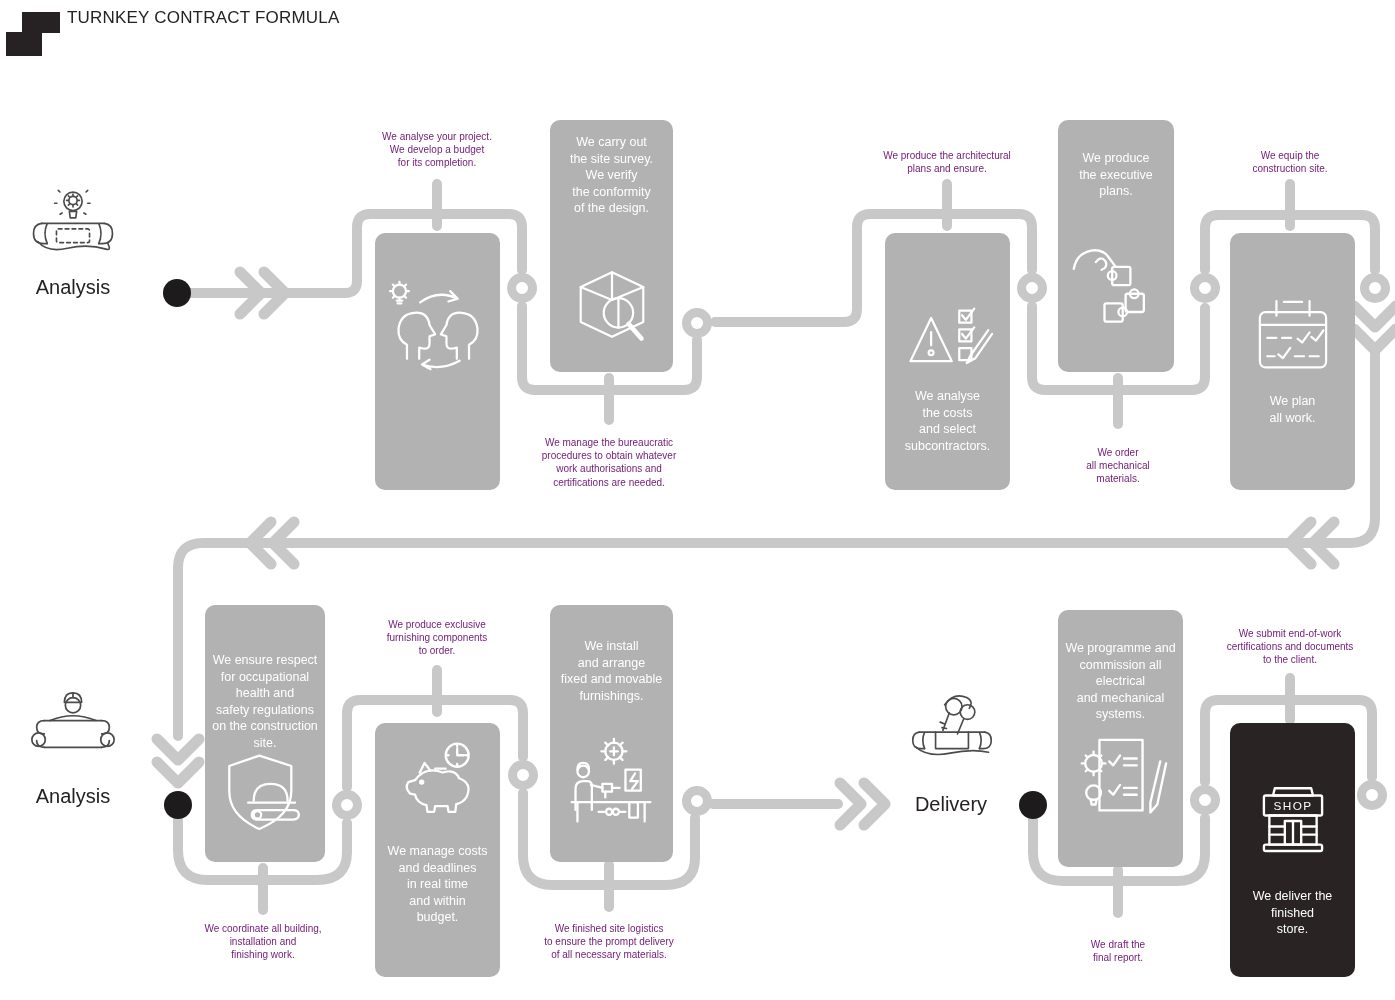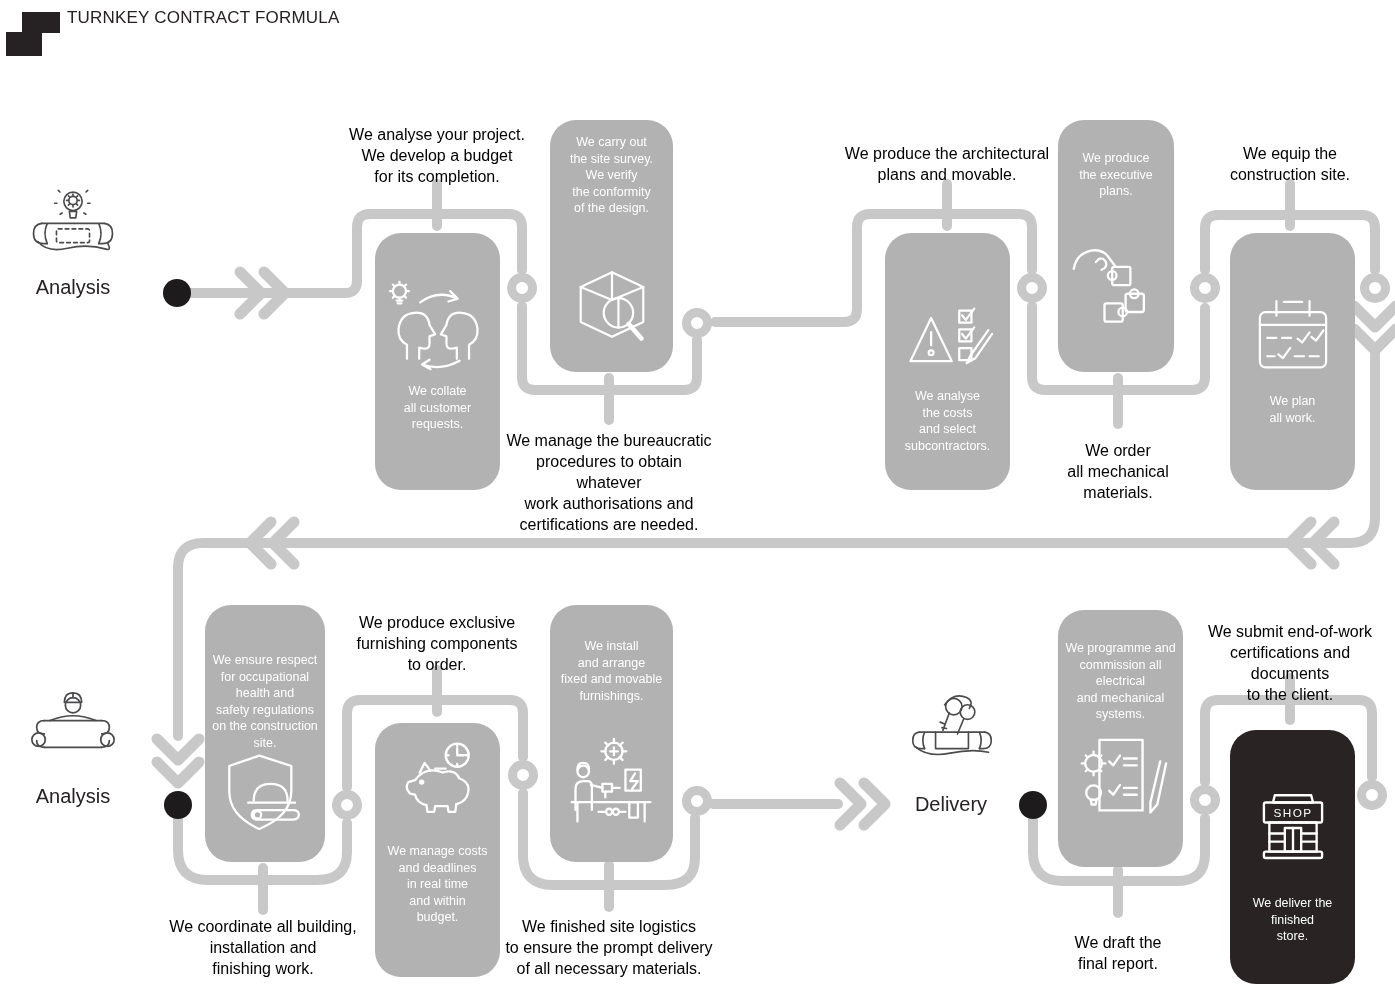--- a/index.html
+++ b/index.html
@@ -1,27 +1,27 @@
 <!DOCTYPE html>
 <html><head>
 <meta charset="utf-8">
 <style>
   html,body{margin:0;padding:0;background:#fff;}
   #canvas{position:relative;width:1395px;height:1000px;background:#fff;overflow:hidden;
           font-family:"Liberation Sans",sans-serif;color:#262223;}
   .abs{position:absolute;}
   #connector-layer{position:absolute;left:0;top:0;}
   .hdr-title{position:absolute;left:67px;top:8px;font-size:17px;font-weight:normal;letter-spacing:.2px;color:#262223;}
-  .card{position:absolute;border-radius:26px;background:#b2b2b2;}
-  .card.dark{background:#292323;margin-top:7px;}
+  .card{position:absolute;border-radius:10px;background:#b2b2b2;}
+  .card.dark{background:#292323;}
   .card-text{position:absolute;left:0;right:0;text-align:center;color:#fff;
              font-size:12.5px;line-height:1.32;white-space:pre-line;}
   .card-icon{position:absolute;left:0;right:0;display:flex;justify-content:center;}
-  .ann{position:absolute;text-align:center;font-size:16px;line-height:1.32;
-       color:#000000;white-space:pre-line;}
+  .ann{position:absolute;text-align:center;font-size:10px;line-height:1.32;
+       color:#701a75;white-space:pre-line;margin-top:6px;}
   .phase-label{position:absolute;text-align:center;font-size:20px;color:#262223;}
   svg{display:block;}
 </style>
 </head>
 <body>
 
 <div id="canvas">
 
   <svg id="connector-layer" width="1395" height="1000" viewBox="0 0 1395 1000">
     <g fill="none" stroke="#c8c8c8" stroke-width="10" stroke-linecap="round" stroke-linejoin="round">
@@ -111,23 +111,20 @@
       <svg width="104" height="94" viewBox="0 0 110 100" fill="none" stroke="#fff" stroke-width="2.4" stroke-linecap="round" stroke-linejoin="round">
         <circle cx="14" cy="14" r="7"></circle>
         <path d="M14 4 V7 M14 21 V24 M4 14 H7 M21 14 H24 M7 7 L9 9 M21 21 L19 19 M7 21 L9 19 M21 7 L19 9"></path>
         <path d="M11 24 H17 M12 27 H16"></path>
         <path d="M22 86 V71 Q12 66 13 54 Q15 38 30 37 Q44 36 46 50 L52 60 L46 62 V70 Q46 76 39 75 L35 74 V86"></path>
         <path d="M88 86 V71 Q98 66 97 54 Q95 38 80 37 Q66 36 64 50 L58 60 L64 62 V70 Q64 76 71 75 L75 74 V86"></path>
         <path d="M36 26 Q55 12 76 22 M68 14 L76 22 L66 25"></path>
         <path d="M78 88 Q58 99 38 92 M46 87 L38 92 L47 97"></path>
       </svg>
     </div>
-    <div class="card-text" style="top:150px">We collate
-all customer
-requests.</div>
   </div>
 
   <div class="card" style="left:550px;top:120px;width:123px;height:252px">
     <div class="card-text" style="top:14px">We carry out
 the site survey.
 We verify
 the conformity
 of the design.</div>
     <div class="card-icon" style="top:145px">
       <svg width="92" height="92" viewBox="0 0 100 100" fill="none" stroke="#fff" stroke-width="2.4" stroke-linecap="round" stroke-linejoin="round">
@@ -139,21 +136,21 @@
       </svg>
     </div>
   </div>
 
   <div class="ann" style="left:504px;top:430px;width:210px">We manage the bureaucratic
 procedures to obtain whatever
 work authorisations and
 certifications are needed.</div>
 
   <div class="ann" style="left:837px;top:143px;width:220px">We produce the architectural
-plans and movable.</div>
+plans and ensure.</div>
 
   <div class="card" style="left:885px;top:233px;width:125px;height:257px">
     <div class="card-icon" style="top:55px">
       <svg width="94" height="90" viewBox="0 0 100 96" fill="none" stroke="#fff" stroke-width="2.4" stroke-linecap="round" stroke-linejoin="round">
         <path d="M10 78 L32 32 L54 78 Z"></path>
         <path d="M32 47 V61"></path>
           <circle cx="32" cy="69" r="2.6"></circle>
         <rect x="62" y="24" width="13" height="13"></rect>
         <rect x="62" y="44" width="13" height="13"></rect>
         <rect x="62" y="64" width="13" height="13"></rect>

